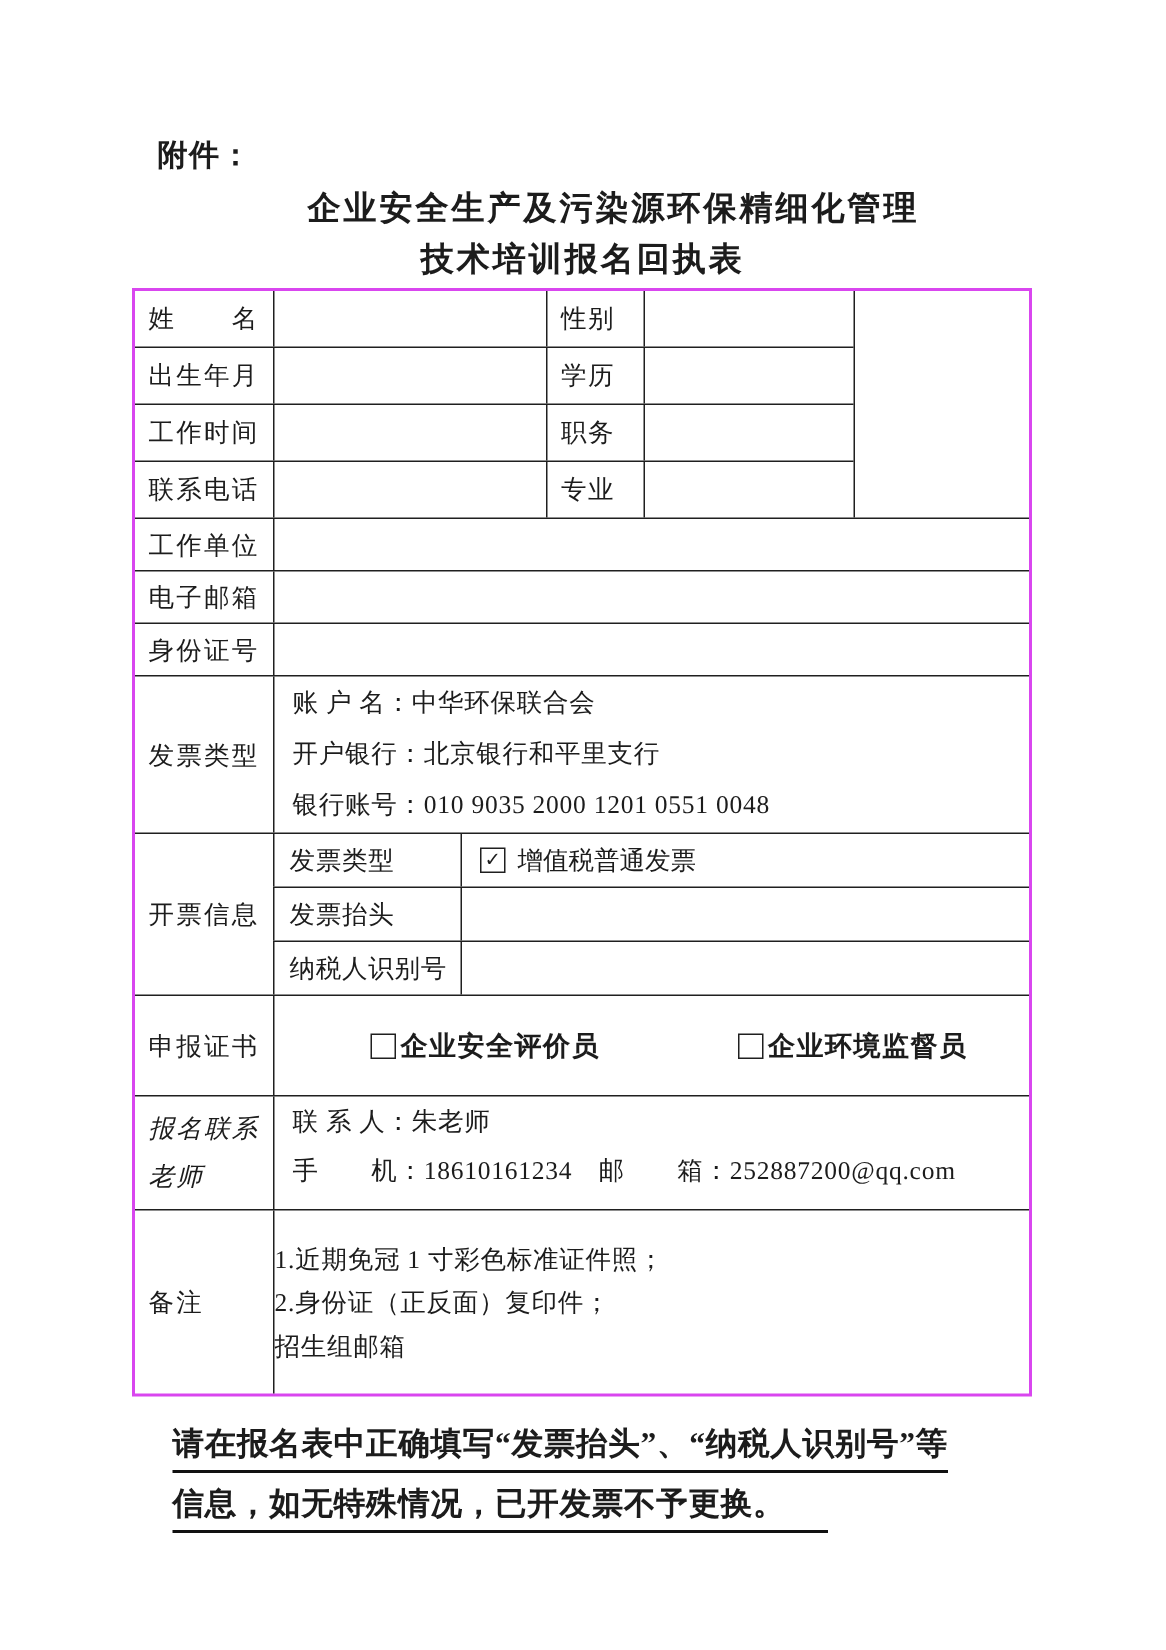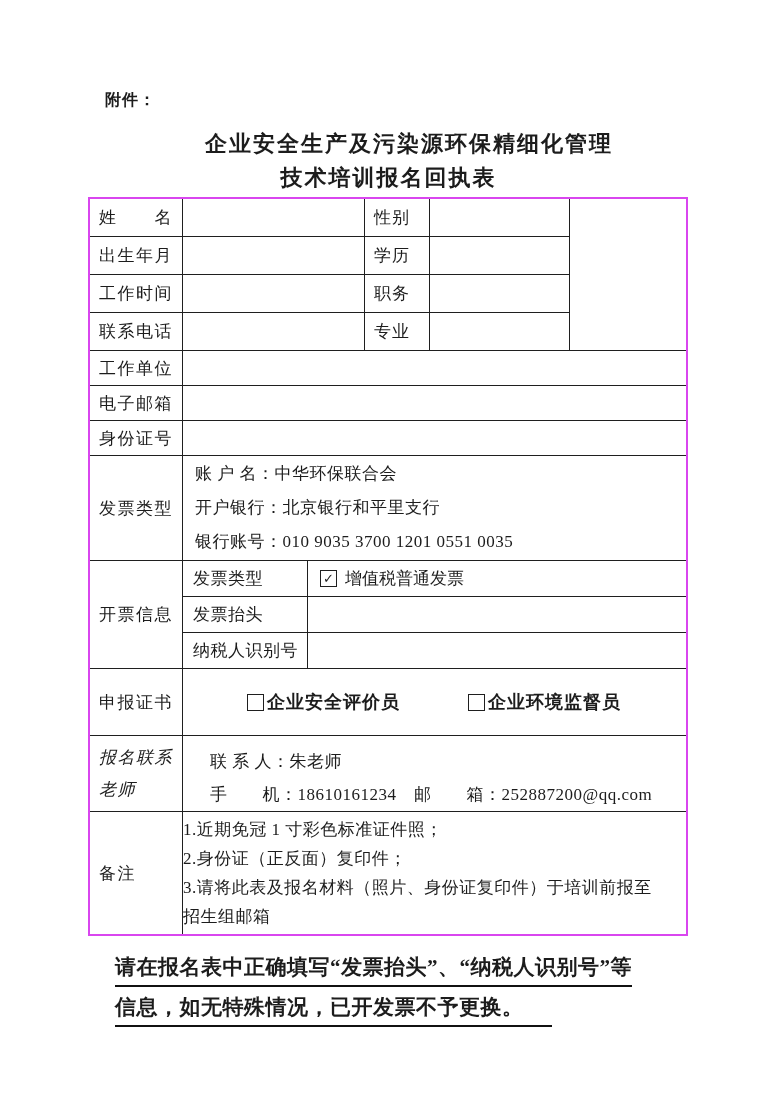--- a/index.html
+++ b/index.html
@@ -8,30 +8,30 @@
     background: #ffffff;
     color: #1c1c1c;
     font-family: "Liberation Serif", "DejaVu Serif", serif;
     font-size: 17px;
   }
   .page { position: relative; width: 777px; height: 1100px; background: #fff; overflow: hidden; }
 
   .attachment {
     padding-top: 90px;
     margin-left: 105px;
-    font-size: 16px;
+    font-size: 20px;
     font-weight: bold;
     letter-spacing: 1px;
   }
   .title {
     text-align: center;
     font-weight: bold;
     font-size: 22px;
     letter-spacing: 2px;
-    margin-top: 18px;
+    margin-top: 7px;
     line-height: 30px;
     padding-left: 41px;
   }
   .subtitle {
     text-align: center;
     font-weight: bold;
     font-size: 22px;
     letter-spacing: 2px;
     margin-top: 5px;
     line-height: 28px;
@@ -88,28 +88,28 @@
     border: 1.6px solid #1f1f1f;
     align-items: center; justify-content: center;
     font-size: 13px; line-height: 15px;
     margin-right: 8px;
     font-family: "DejaVu Sans", sans-serif;
   }
   .chk.tight { margin-right: 3px; }
 
   
   .cert { height: 66px; }
-  .cert-content { flex: 1; padding-left: 64px; display: flex; align-items: center; gap: 68px; }
+  .cert-content { flex: 1; padding-left: 64px; display: flex; align-items: center; gap: 92px; }
   .cert-opt { display: flex; align-items: center; font-size: 18px; font-weight: 600; letter-spacing: 1px; }
 
   
   .contact { height: 75px; }
   .lbl.multiline { flex-direction: column; align-items: flex-start; justify-content: center; font-style: italic; }
   .lbl.multiline div { line-height: 32px; }
-  .contact-content { flex: 1; display: flex; flex-direction: column; justify-content: flex-end; padding-left: 27px; }
+  .contact-content { flex: 1; display: flex; flex-direction: column; justify-content: flex-start; padding-left: 12px; }
   .contact-content div { line-height: 33px; letter-spacing: 0.5px; }
 
   
   .remarks { height: 122px; }
   .remarks-content { flex: 1; display: flex; flex-direction: column; justify-content: center; }
   .remarks-content div { line-height: 29px; letter-spacing: 0.5px; }
 
   
   .footer {
     margin: 17px 0 0 115px;
@@ -178,21 +178,21 @@
     <div class="section frow">
       <div class="cell lbl">身份证号</div>
       <div class="cell fval bl"></div>
     </div>
 
     <div class="section remit">
       <div class="cell lbl">发票类型</div>
       <div class="remit-content bl">
         <div>账 户 名：中华环保联合会</div>
         <div>开户银行：北京银行和平里支行</div>
-        <div>银行账号：010 9035 3700 1201 0551 0035</div>
+        <div>银行账号：010 9035 2000 1201 0551 0048</div>
       </div>
     </div>
 
     <div class="section invoice">
       <div class="cell lbl">开票信息</div>
       <div class="invoice-right">
         <div class="irow">
           <div class="cell sublbl bl">发票类型</div>
           <div class="cell ival bl">
             <span class="chk">✓</span>
@@ -233,21 +233,20 @@
         <div>联 系 人：朱老师</div>
         <div>手　　机：18610161234　邮　　箱：252887200@qq.com</div>
       </div>
     </div>
 
     <div class="section remarks">
       <div class="cell lbl">备注</div>
       <div class="remarks-content bl">
         <div>1.近期免冠 1 寸彩色标准证件照；</div>
         <div>2.身份证（正反面）复印件；</div>
-        <div>3.请将此表及报名材料（照片、身份证复印件）于培训前报至</div>
         <div>招生组邮箱</div>
       </div>
     </div>
 
   </div>
 
   <div class="footer">
     <div class="fline">
       <span>请在报名表中正确填写“发票抬头”、“纳税人识别号”等</span>
     </div>

